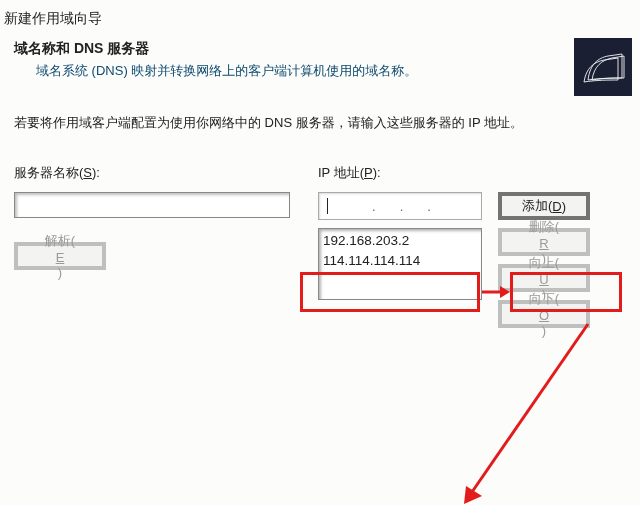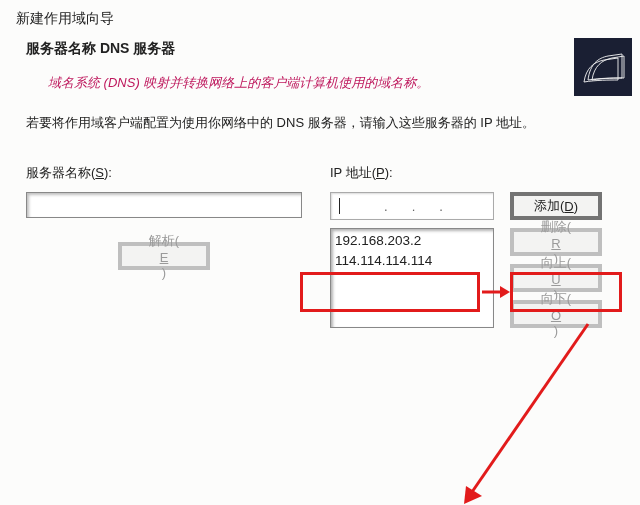--- a/index.html
+++ b/index.html
@@ -5,30 +5,30 @@
   * { box-sizing: border-box; }
   html, body {
     margin: 0; padding: 0;
     width: 640px; height: 505px;
     background: #fcfcfb;
     font-family: "Microsoft YaHei", "SimSun", Tahoma, sans-serif;
     font-size: 13px; color: #222;
     overflow: hidden;
   }
   .root {
-    position: relative; width: 640px; height: 505px; padding: 10px 4px 0 12px;
+    position: relative; width: 640px; height: 505px; padding: 10px 4px 0 0;
   }
   .window-title {
     font-size: 14px; font-weight: 400; color: #222; margin: 0 0 6px 4px;
   }
   .header {
     position: relative; height: 54px; padding: 6px 0 0 14px;
   }
   .header-title { font-weight: 700; font-size: 14px; }
-  .header-desc { margin: 16px 0 0 22px; font-size: 13px; color: #be185d; font-style: italic; }
+  .header-desc { margin: 4px 0 0 22px; font-size: 13px; color: #0c4a6e; }
   .header-icon {
     position: absolute; top: 4px; right: 4px; width: 58px; height: 58px;
     background: #1a1f33;
   }
   .header-icon svg { width: 100%; height: 100%; }
   .body { padding: 26px 14px 0 14px; position: relative; }
   .intro { margin-bottom: 30px; }
   .row { display: flex; align-items: center; margin-bottom: 22px; }
   .lbl-parent { width: 96px; }
   .underline { text-decoration: underline; }
@@ -47,31 +47,31 @@
     width: 276px; height: 26px; border: 1px solid #888;
     box-shadow: inset 2px 2px 3px rgba(0,0,0,0.25);
     background: #fff;
   }
   .btn {
     width: 92px; height: 28px; border: 4px solid #737373; background: #f3f3f2;
     display: inline-flex; align-items: center; justify-content: center;
     cursor: default; user-select: none; font-size: 13px;
   }
   .btn.disabled { color: #9a9a9a; border-color: #bfbfbf; cursor: default; flex-direction: column; }
-  .resolve-wrap { display: flex; justify-content: center; margin-top: 24px; }
+  .resolve-wrap { display: flex; justify-content: flex-start; margin-top: 24px; }
   .ip-block { display: flex; gap: 16px; align-items: flex-start; }
   .ip-input-box {
     width: 164px; height: 28px; border: 1px solid #aaa; background: #fff;
     display: flex; align-items: center; padding: 0 6px; color: #333;
     box-shadow: inset 1px 1px 2px rgba(0,0,0,0.15);
   }
   .ip-input-box .caret { width: 1px; height: 16px; background: #222; margin-left: 2px; }
   .ip-input-box .dots { flex: 1; text-align: center; letter-spacing: 24px; color: #666; padding-left: 24px; }
   .ip-list {
-    width: 164px; height: 100px; border: 1px solid #888; background: #fff;
+    width: 164px; height: 72px; border: 1px solid #888; background: #fff;
     box-shadow: inset 2px 2px 3px rgba(0,0,0,0.3);
     padding: 2px 4px; font-size: 13.5px; line-height: 20px; color: #222;
     margin-top: 8px;
   }
   .side-btns { display: flex; flex-direction: column; gap: 8px; }
   .highlight-red {
     position: absolute; border: 3px solid #e21b1b; pointer-events: none;
   }
   .hl-ip { left: 300px; top: 272px; width: 180px; height: 40px; }
   .hl-add { left: 510px; top: 272px; width: 112px; height: 40px; }
@@ -80,21 +80,21 @@
   .arrow2 { left: 440px; top: 318px; width: 160px; height: 190px; }
 </style>
 </head>
 <body>
 
 <div class="root">
 
   <div class="window-title">新建作用域向导</div>
 
   <div class="header">
-    <div class="header-title">服务器名称 DNS 服务器</div>
+    <div class="header-title">域名称和 DNS 服务器</div>
     <div class="header-desc">域名系统 (DNS) 映射并转换网络上的客户端计算机使用的域名称。</div>
     <div class="header-icon">
       <svg viewBox="0 0 58 58">
         <rect width="58" height="58" fill="#1a1f33"></rect>
         <g fill="none" stroke="#f5f5f5" stroke-width="0.9">
           <path d="M14 42 C 16 26, 24 20, 34 18 L 48 16 L 48 40 C 40 40, 26 40, 14 42 Z"></path>
           <path d="M18 42 C 20 28, 28 22, 38 20 L 50 18 L 50 40 C 42 40, 30 40, 18 42 Z"></path>
           <path d="M10 44 C 12 30, 20 24, 30 22 L 44 20 L 44 42 C 36 42, 22 42, 10 44 Z"></path>
         </g>
       </svg>

